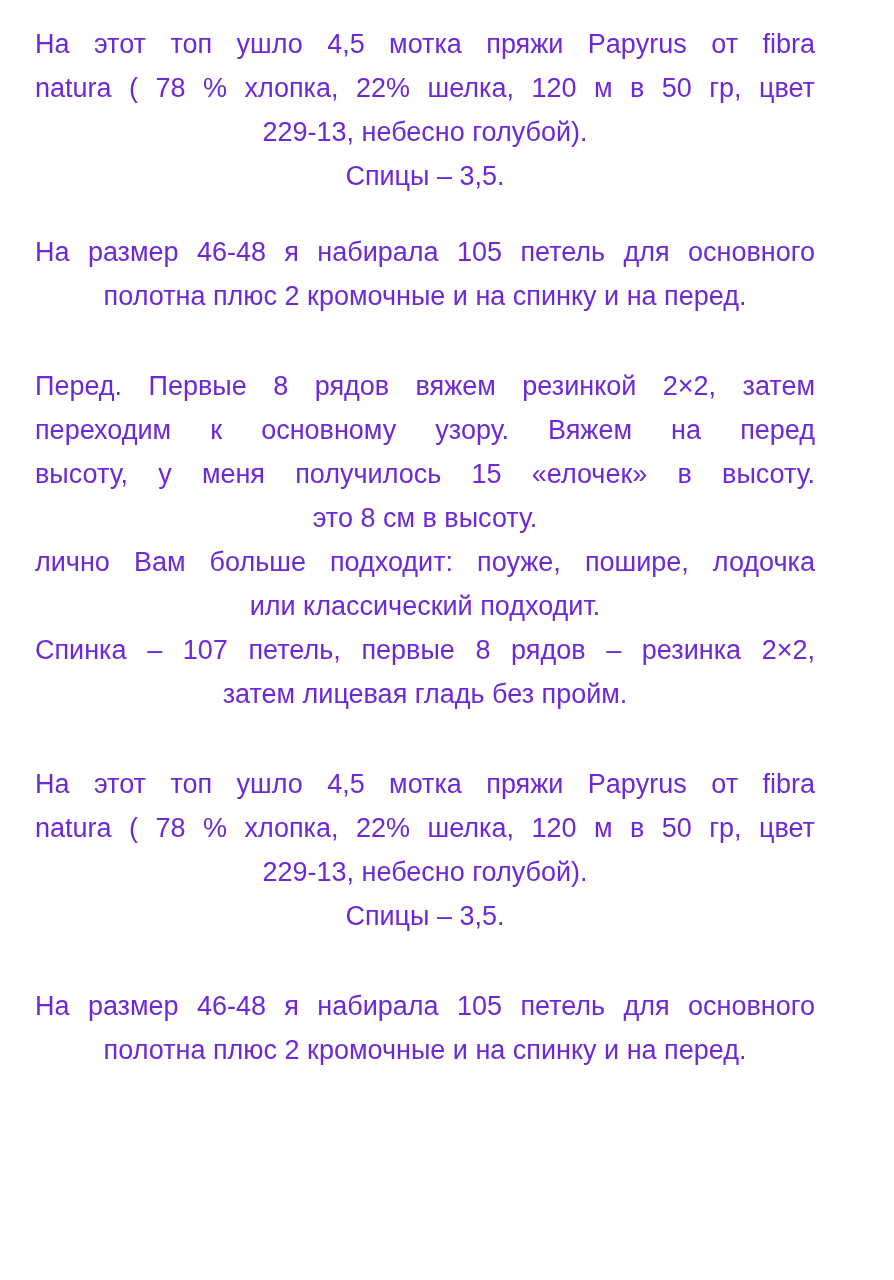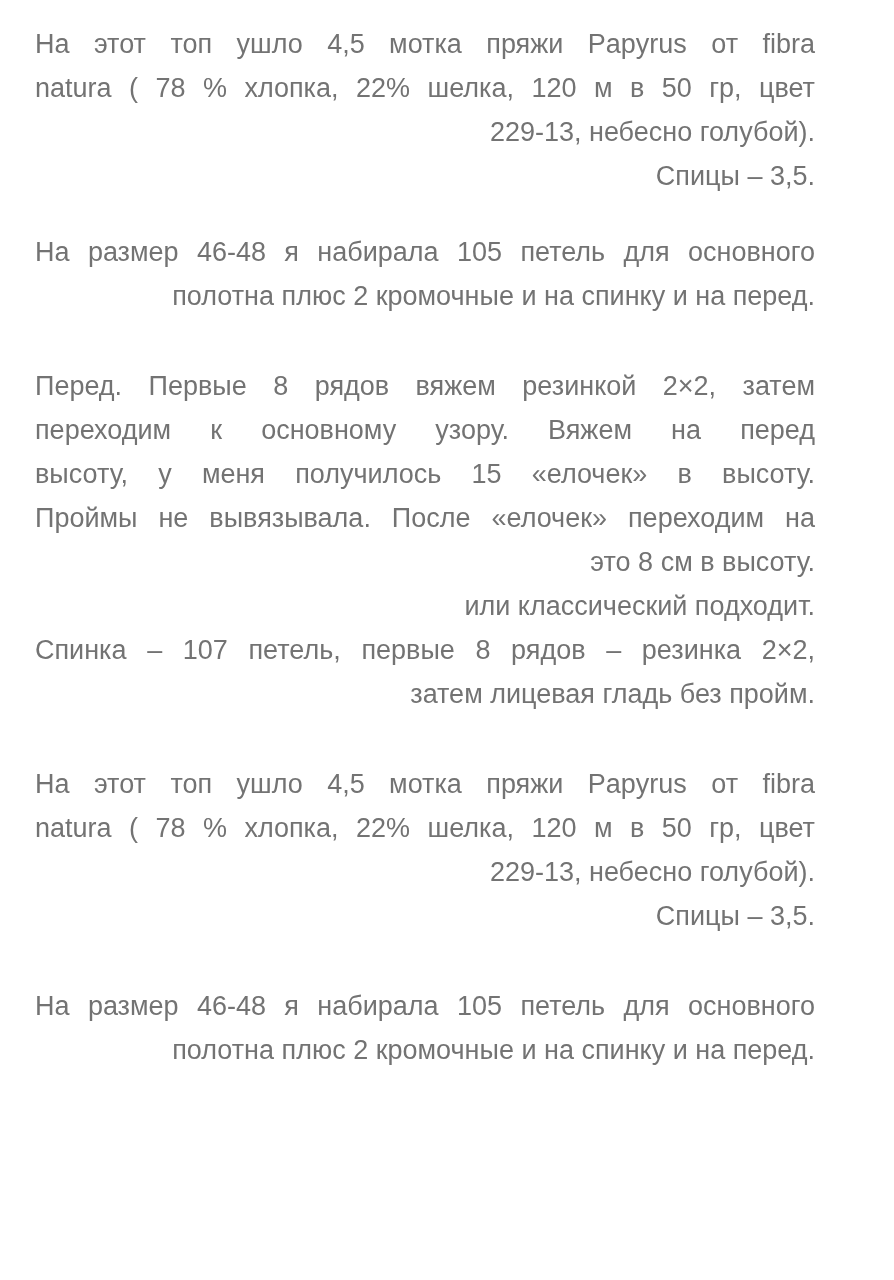--- a/index.html
+++ b/index.html
@@ -26,47 +26,47 @@
     margin-bottom: 46px;
   }
   .section:first-child {
     margin-bottom: 32px;
   }
   .section:last-child {
     margin-bottom: 0;
   }
   .line {
     line-height: 44px;
-    text-align: right;
+    text-align: center;
   }
   .line.justify {
     text-align: justify;
     text-align-last: justify;
   }
 </style>
 </head>
 <body style="background: rgb(255, 255, 255);">
 
-<div class="document" style="color: #737373;">
+<div class="document" style="color: #6d28d9;">
     <div class="section">
       <div class="line justify">На этот топ ушло 4,5 мотка пряжи Papyrus от fibra</div>
       <div class="line justify">natura ( 78 % хлопка, 22% шелка, 120 м в 50 гр, цвет</div>
       <div class="line">229-13, небесно голубой).</div>
       <div class="line">Спицы – 3,5.</div>
     </div>
     <div class="section">
       <div class="line justify">На размер 46-48 я набирала 105 петель для основного</div>
       <div class="line">полотна плюс 2 кромочные и на спинку и на перед.</div>
     </div>
     <div class="section">
       <div class="line justify">Перед. Первые 8 рядов вяжем резинкой 2×2, затем</div>
       <div class="line justify">переходим к основному узору. Вяжем на перед</div>
       <div class="line justify">высоту, у меня получилось 15 «елочек» в высоту.</div>
-      <div class="line justify">Проймы не вывязывала. После «елочек» переходим на</div>
       <div class="line">это 8 см в высоту.</div>
+      <div class="line justify">лично Вам больше подходит: поуже, пошире, лодочка</div>
       <div class="line">или классический подходит.</div>
       <div class="line justify">Спинка – 107 петель, первые 8 рядов – резинка 2×2,</div>
       <div class="line">затем лицевая гладь без пройм.</div>
     </div>
     <div class="section">
       <div class="line justify">На этот топ ушло 4,5 мотка пряжи Papyrus от fibra</div>
       <div class="line justify">natura ( 78 % хлопка, 22% шелка, 120 м в 50 гр, цвет</div>
       <div class="line">229-13, небесно голубой).</div>
       <div class="line">Спицы – 3,5.</div>
     </div>

